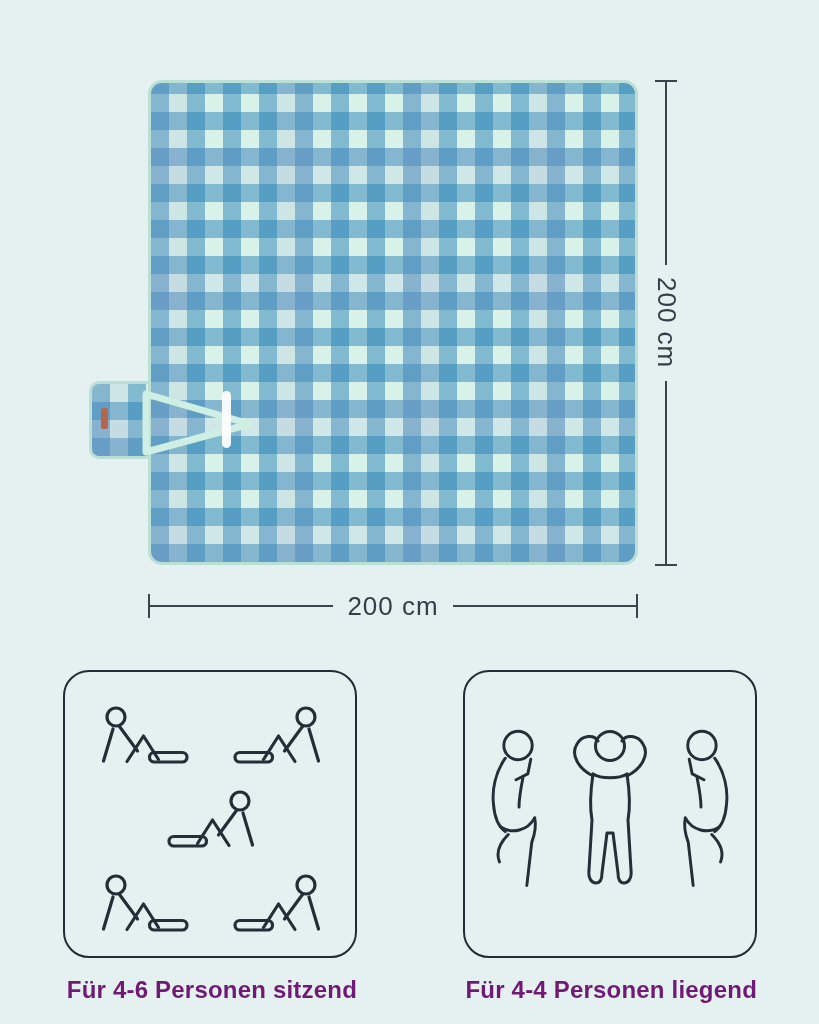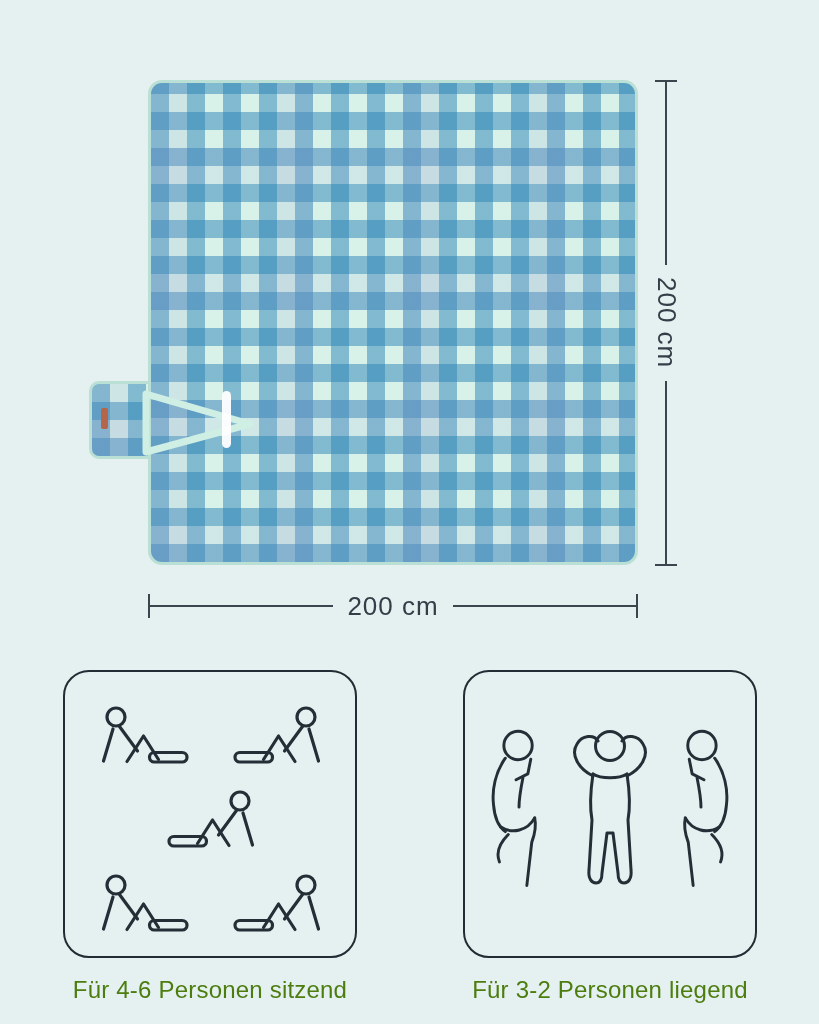--- a/index.html
+++ b/index.html
@@ -66,22 +66,22 @@
   .pos-tr  { left:162px; top:34px;  }
   .pos-mid { left:96px;  top:118px; }
   .pos-bl  { left:30px;  top:202px; }
   .pos-br  { left:162px; top:202px; }
   .mirror  { transform:scaleX(-1); }
 
   .lie-side-icon { width:84px; height:182px; flex:0 0 auto; }
   .lie-back-icon { width:92px; height:190px; flex:0 0 auto; }
 
   .caption {
-    position:absolute; top:976px; width:294px; text-align:center;
-    font-size:24px; font-weight:normal; color:#4d7c0f; letter-spacing:0.2px;
+    position:absolute; top:976px; width:294px; text-align:right;
+    font-size:24px; font-weight:bold; color:#701a75; letter-spacing:0.2px;
   }
   .caption.left  { left:63px; }
   .caption.right { left:463px; }
 
   .icon-stroke { fill:none; stroke:#242e37; stroke-linecap:round; stroke-linejoin:round; }
 </style>
 </head>
 <body>
 
 <svg width="0" height="0" style="position:absolute" aria-hidden="true">
@@ -168,15 +168,15 @@
       </svg>
     <svg class="lie-back-icon">
         <use href="#icon-lie-back"></use>
       </svg>
     <svg class="lie-side-icon mirror">
         <use href="#icon-lie-side"></use>
       </svg>
   </div>
 
   <div class="caption left">Für 4-6 Personen sitzend</div>
-  <div class="caption right">Für 3-2 Personen liegend</div>
+  <div class="caption right">Für 4-4 Personen liegend</div>
 
 </div>
 
 </body></html>

